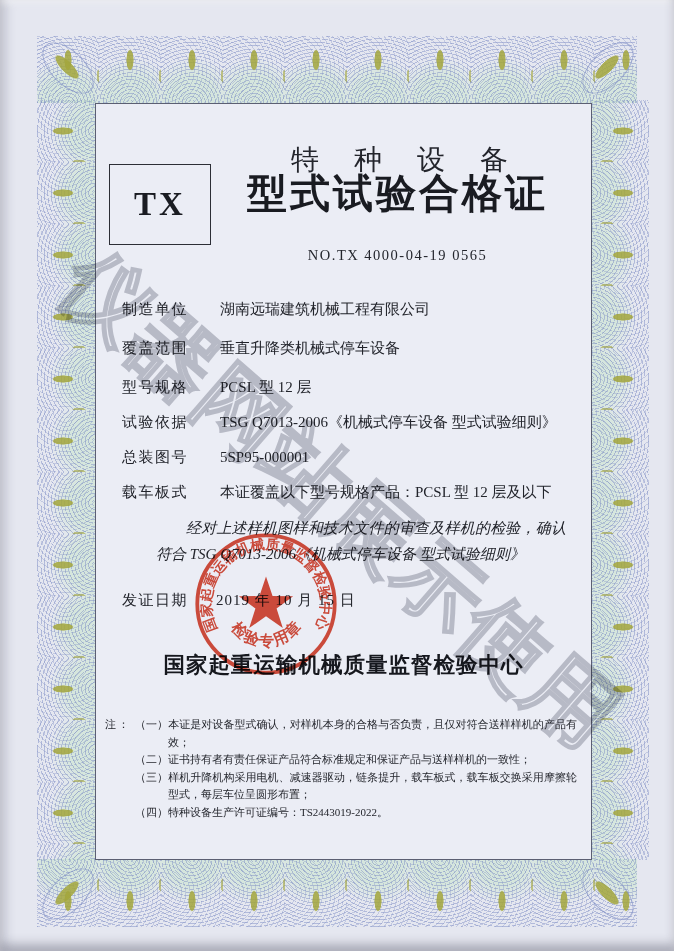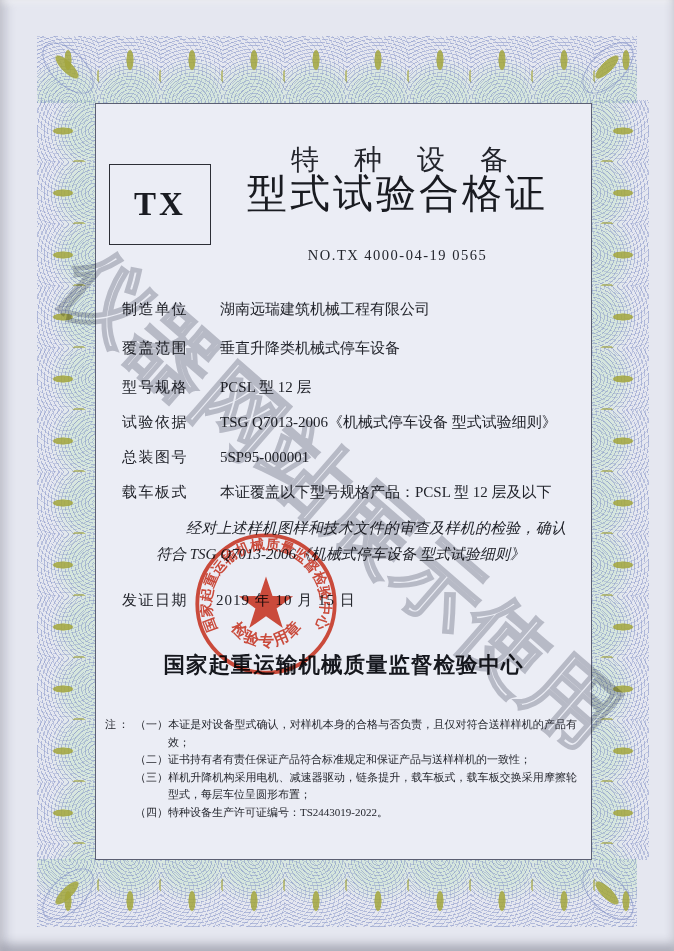--- a/index.html
+++ b/index.html
@@ -54,21 +54,21 @@
 
   
   .frame{position:absolute;left:95px;top:103px;width:497px;height:757px;box-sizing:border-box;
          border:1px solid #5b5f72;background:#ebedf5;}
   .tx-box{position:absolute;left:13px;top:60px;width:100px;height:79px;border:1.5px solid #2c2e36;
           display:flex;align-items:center;justify-content:center;
           font-size:33px;font-weight:bold;letter-spacing:3px;color:#1a1c22;}
   .hdr-small{position:absolute;left:112px;right:0;top:37px;text-align:center;
              font-size:28px;letter-spacing:14px;text-indent:14px;color:#23252c;}
   .hdr-large{position:absolute;left:108px;right:0;top:62px;text-align:center;
-             font-size:40px;font-weight:normal;letter-spacing:3px;color:#191b21;}
+             font-size:40px;font-weight:bold;letter-spacing:3px;color:#191b21;}
   .cert-no{position:absolute;left:108px;right:0;top:143px;text-align:center;
            font-size:14.5px;letter-spacing:1.5px;color:#23252c;}
 
   .fields{position:absolute;left:26px;right:8px;top:195px;}
   .field{font-size:15px;line-height:21px;margin-bottom:14px;white-space:nowrap;color:#22242b;}
   .field:nth-child(1),.field:nth-child(2){margin-bottom:18px;}
   .flabel{letter-spacing:1.5px;}
   .fvalue{margin-left:32px;text-align:center;}
 
   .conclusion{position:absolute;left:60px;top:411px;width:410px;font-size:15px;line-height:26px;

